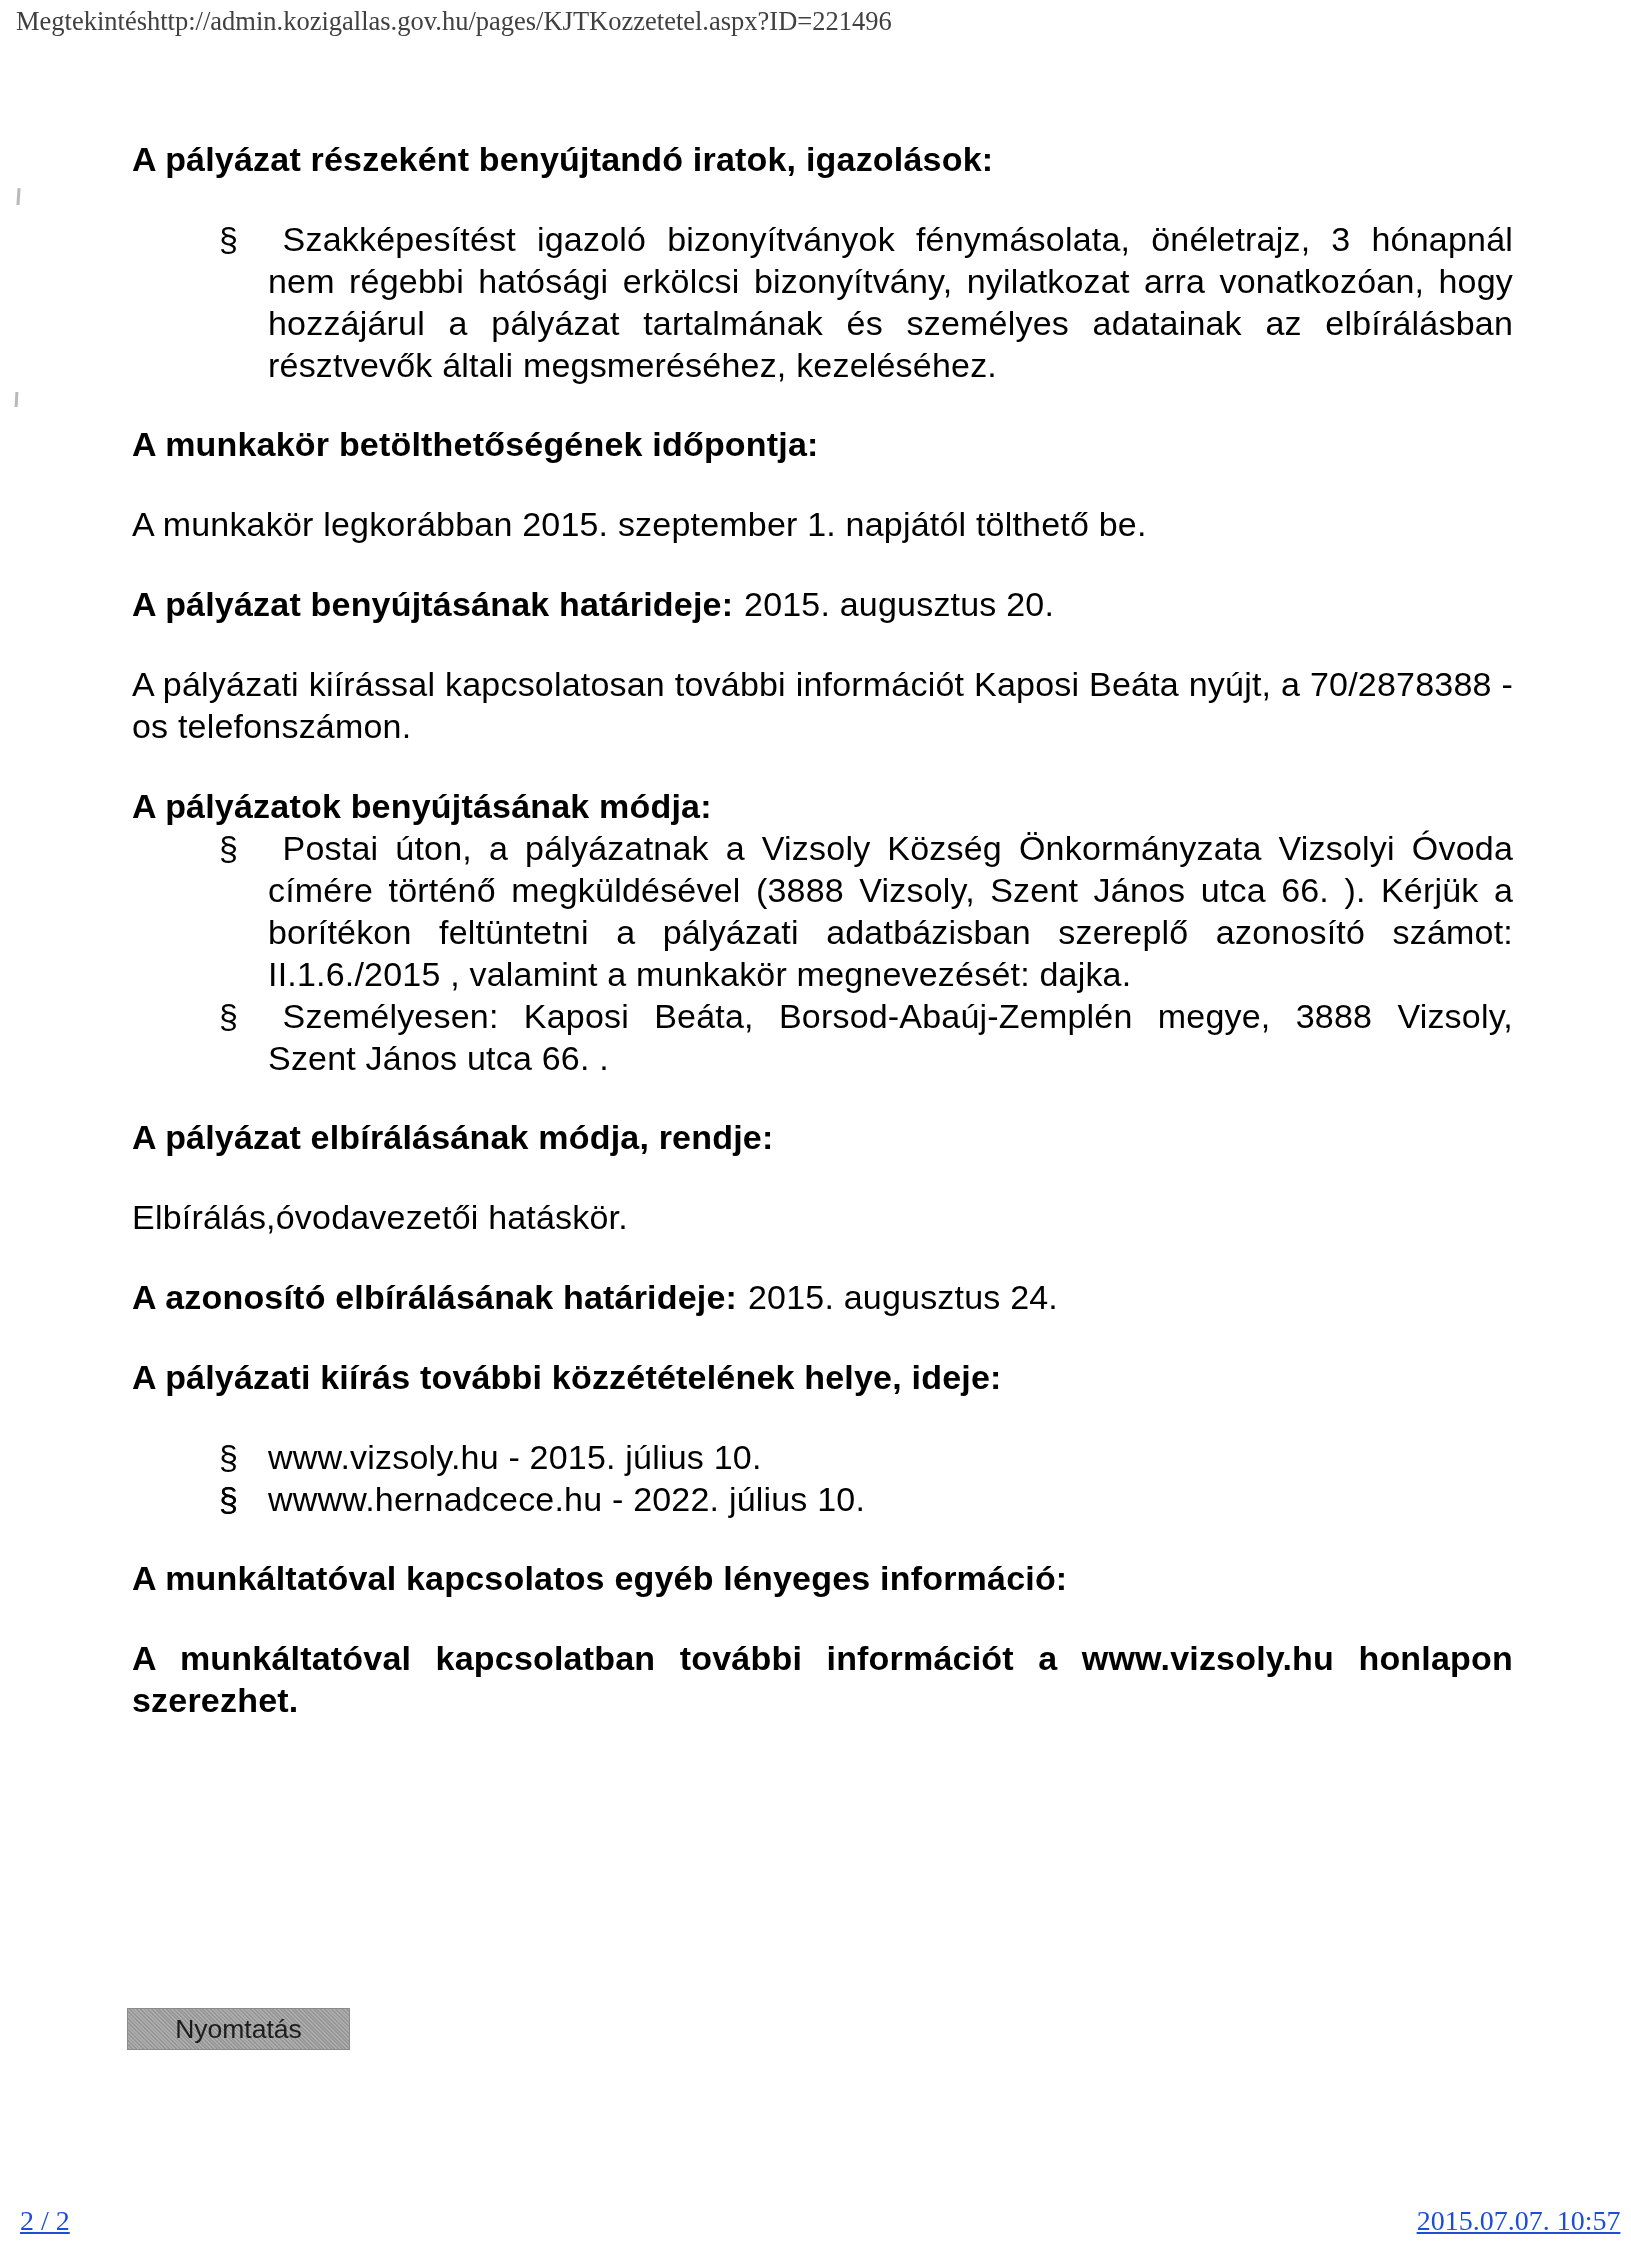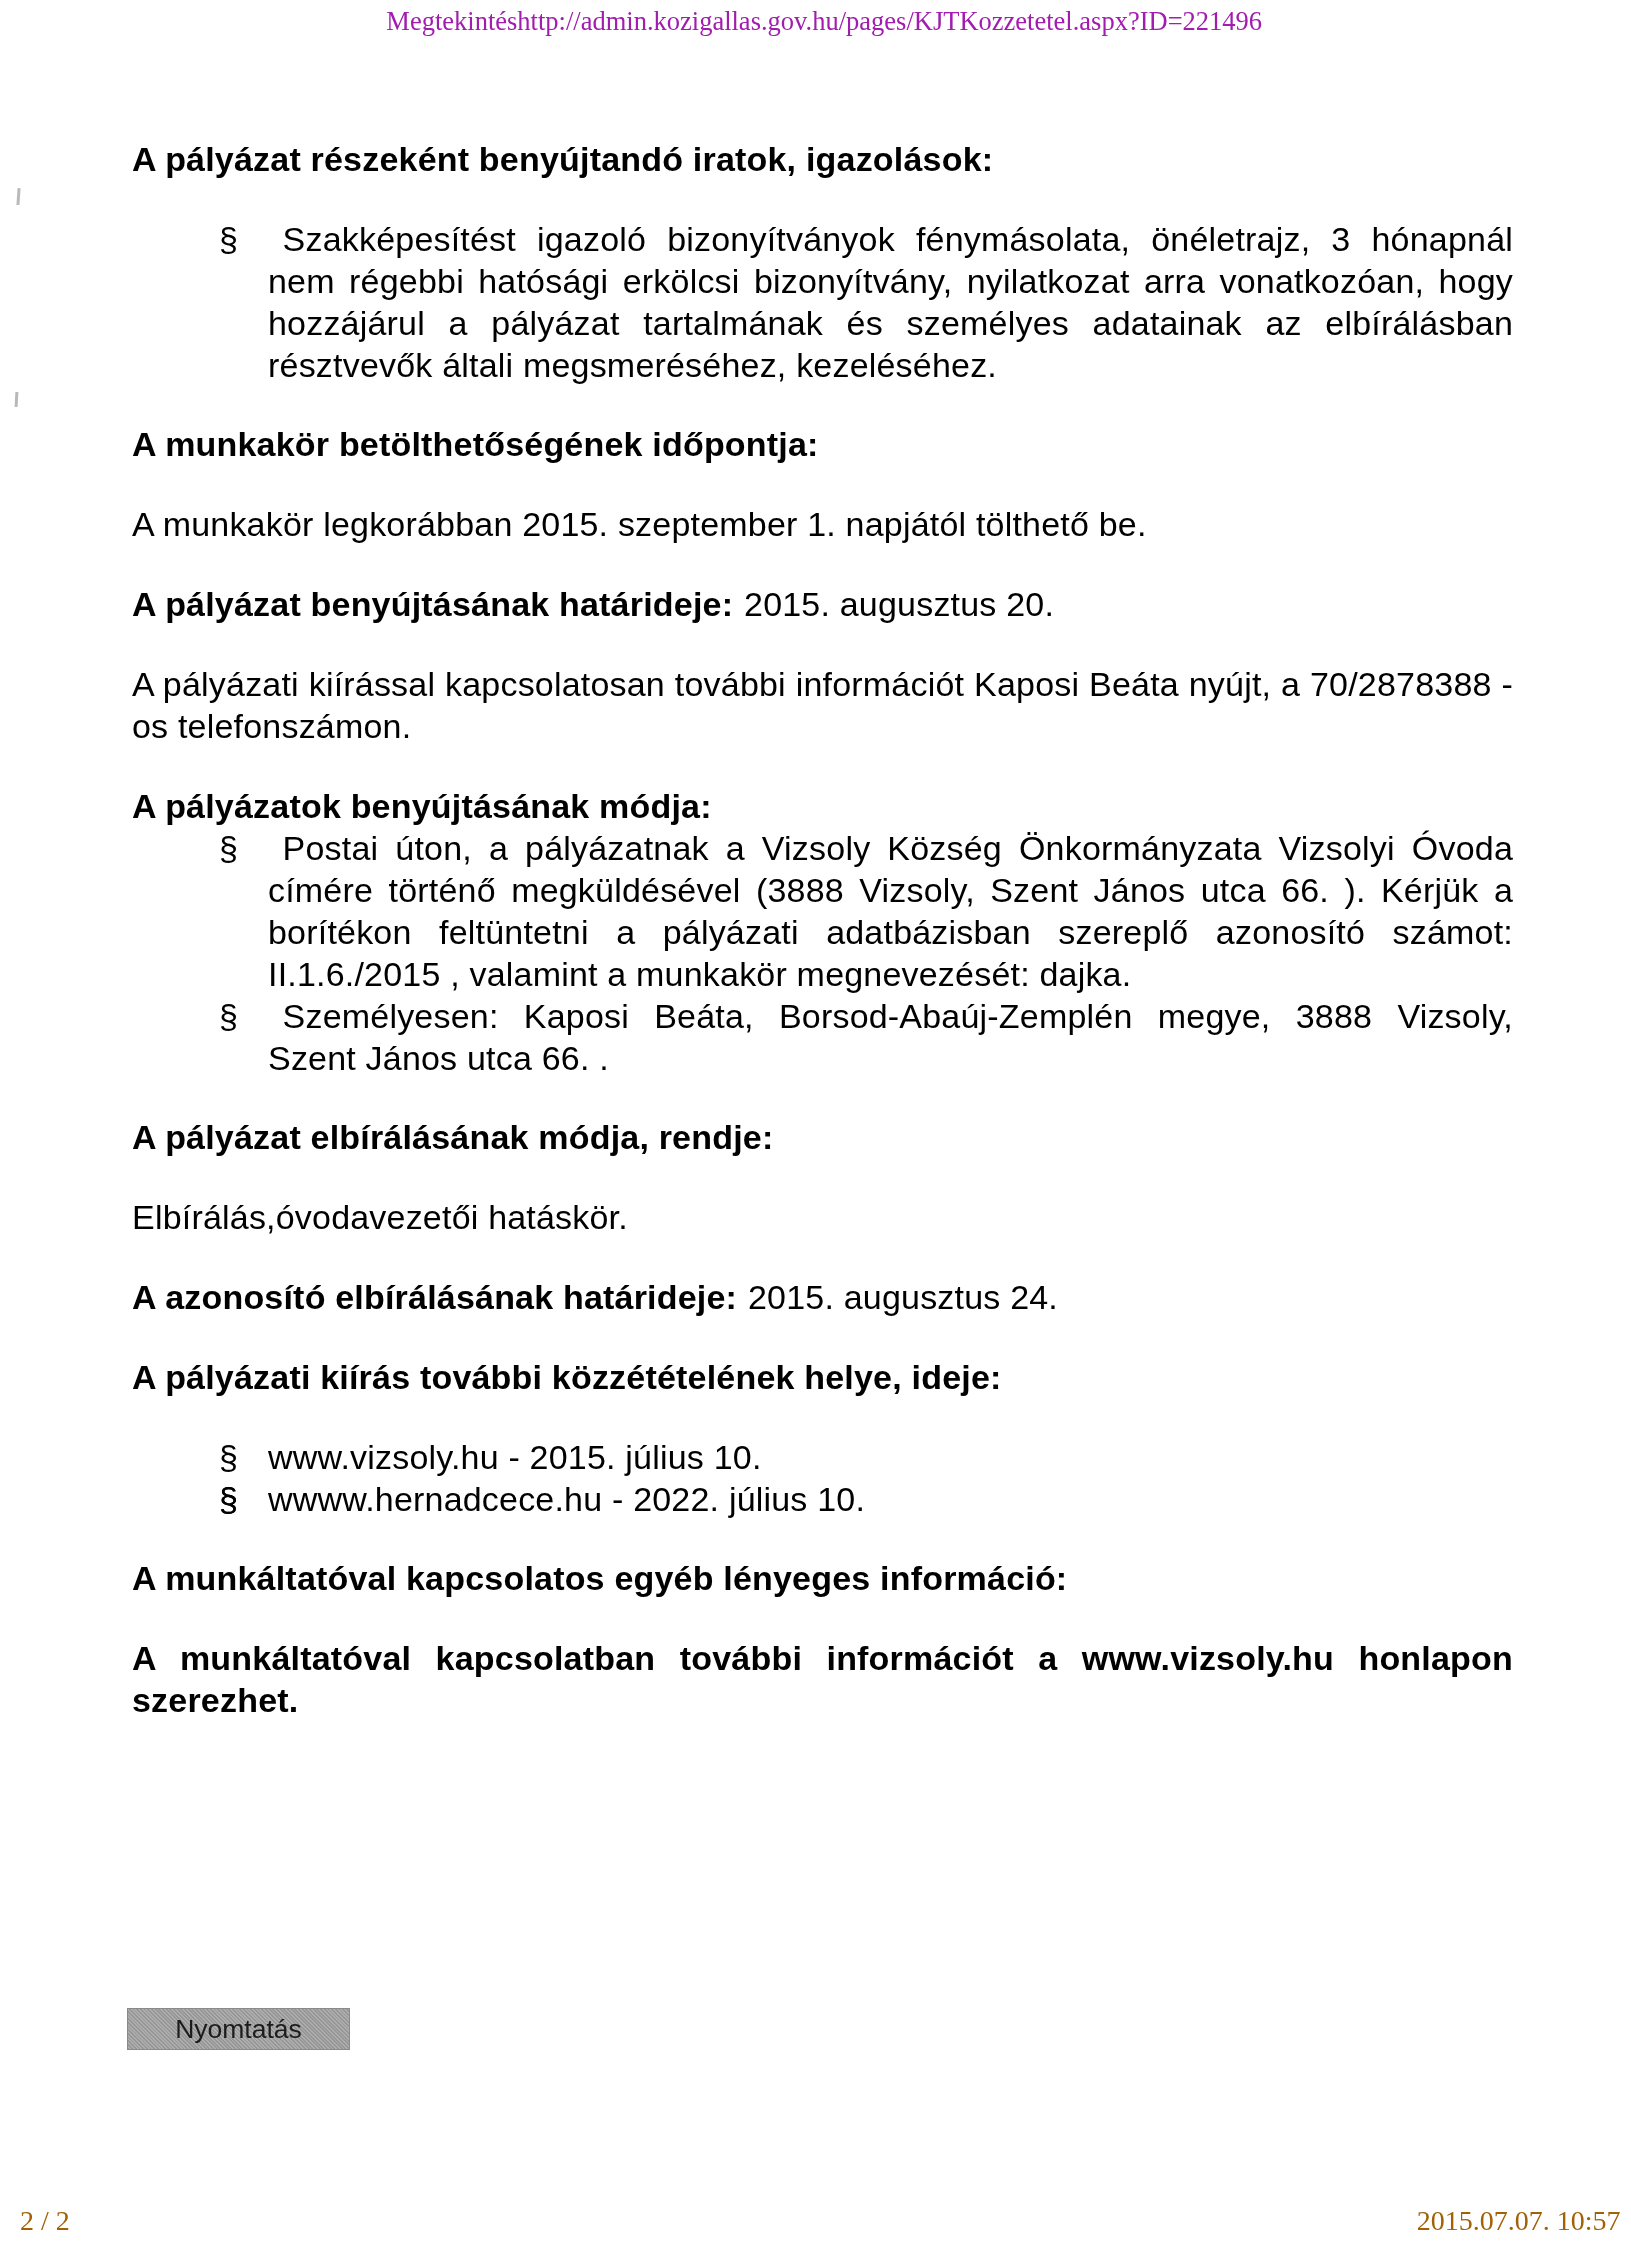--- a/index.html
+++ b/index.html
@@ -6,28 +6,28 @@
   .page {
     position:relative;
     width:1631px; height:2261px;
     background:#ffffff;
     overflow:hidden;
     color:#000;
   }
 
   
   .topbar {
-    position:absolute; top:5.3px; left:28px; right:10.6px;
-    display:flex; justify-content:center; align-items:flex-start;
-    font:26.5px/33px "Liberation Serif", serif; color:#a21caf;
+    position:absolute; top:5.3px; left:16px; right:10.6px;
+    display:flex; justify-content:flex-start; align-items:flex-start;
+    font:26.5px/33px "Liberation Serif", serif; color:#404040;
   }
   .footer {
     position:absolute; top:2204px; left:20px; right:10.6px;
     display:flex; justify-content:space-between;
-    font:28px/34px "Liberation Serif", serif; color:#a16207;
+    font:28px/34px "Liberation Serif", serif; color:#1d4ed8;text-decoration:underline;
   }
 
   
   .content {
     position:absolute; top:114px; left:132px; right:118px;
     font:34px/42px "Liberation Sans", sans-serif;
     letter-spacing:0.2px;
     color:#000;
     margin-top:24px;
   }

